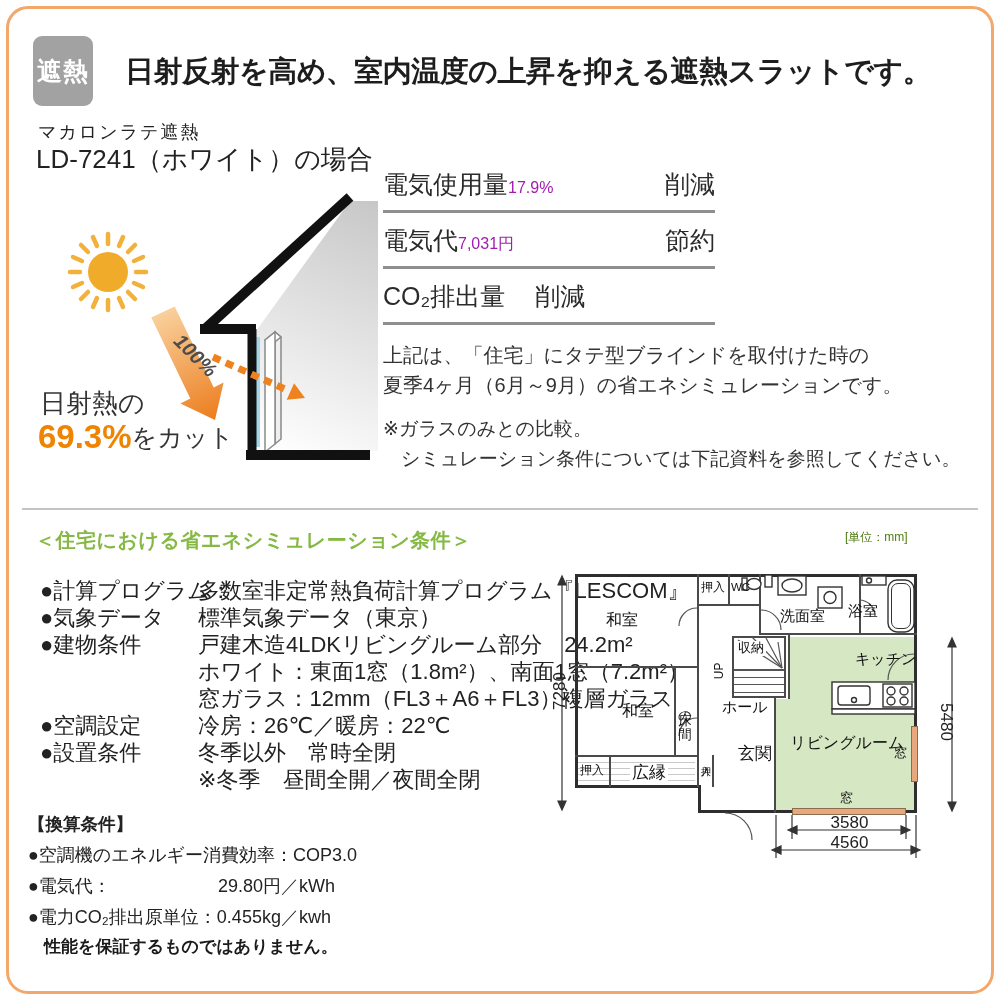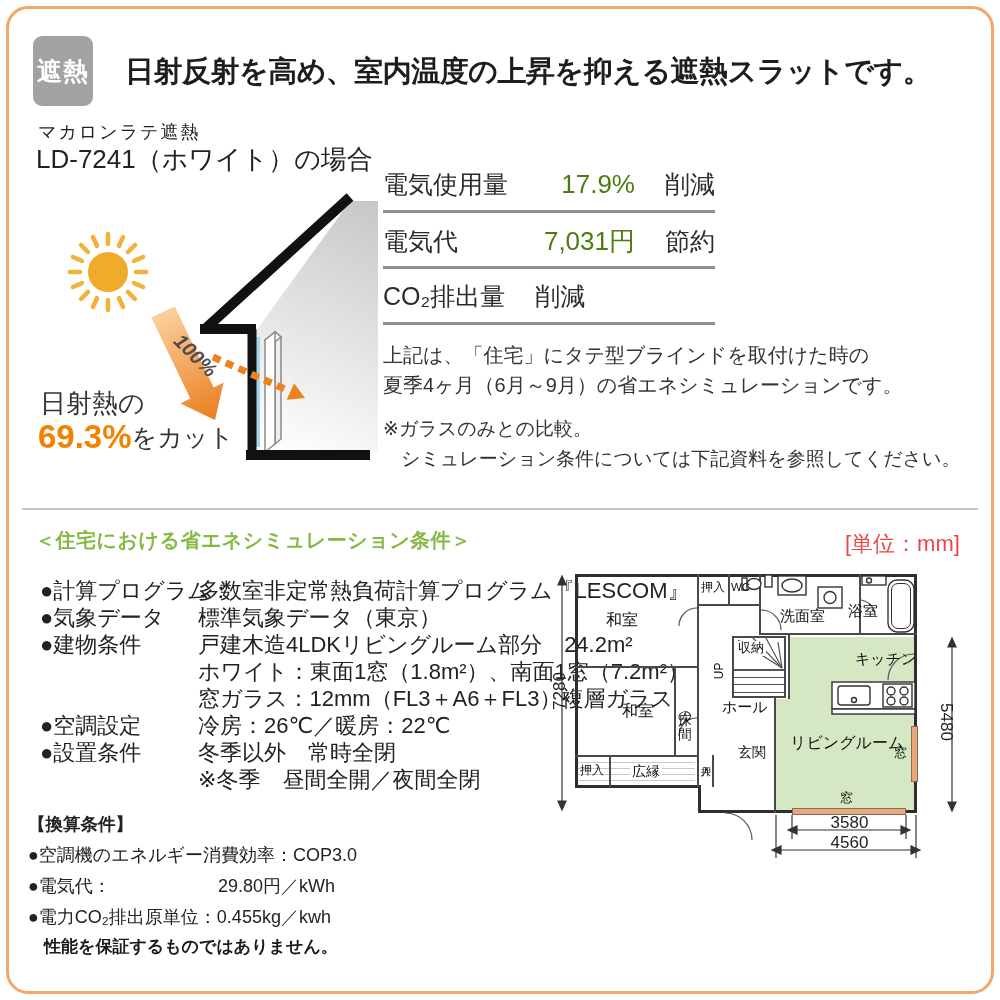--- a/index.html
+++ b/index.html
@@ -16,29 +16,29 @@
   
   .diagram{position:absolute;left:28px;top:182px;width:360px;height:300px}
   .cut-line1{position:absolute;left:40px;top:386px;font-size:26px;color:#333}
   .cut-line2{position:absolute;left:38px;top:418px;white-space:nowrap}
   .cut-val{font-size:33px;font-weight:700;color:#f08300;vertical-align:baseline}
   .cut-suf{font-size:25px;color:#333;vertical-align:2px}
   
   .energy{position:absolute;left:383px;top:168px;width:332px}
   .e-row{display:flex;align-items:baseline;height:40px;border-bottom:3px solid #8f8f8f;margin-bottom:11px;padding-bottom:2px}
   .e-label{font-size:25px;color:#2b2b2b;white-space:nowrap}
-  .e-value{flex:1;text-align:right;font-size:26px;color:#4d7c0f}
+  .e-value{flex:1;font-size:16px;color:#a21caf}
   .e-suffix{width:80px;text-align:right;font-size:25px;color:#2b2b2b}
   .desc{position:absolute;left:383px;top:340px;font-size:20px;color:#333;line-height:30px;white-space:nowrap}
   .note{position:absolute;left:383px;top:414px;font-size:19px;color:#333;line-height:30px;white-space:nowrap}
   .note .indent{padding-left:18px}
   .divider{position:absolute;left:22px;top:508px;width:956px;height:2px;background:#c4c4c4}
   
   .sec-heading{position:absolute;left:35px;top:527px;font-size:20px;font-weight:700;color:#85b944;letter-spacing:0.5px;white-space:nowrap}
-  .unit{position:absolute;left:845px;top:529px;font-size:22px;color:#ef4444}
+  .unit{position:absolute;left:845px;top:529px;font-size:12px;color:#4d7c0f}
   .cond{position:absolute;left:40px;top:577px;font-size:22px;color:#222}
   .c-row{display:flex;line-height:27px}
   .c-label{width:158px;flex:none;white-space:pre}
   .c-content{white-space:pre}
   .conv-heading{position:absolute;left:28px;top:812px;font-size:17.5px;font-weight:700;color:#222}
   .conv{position:absolute;left:28px;top:840px;font-size:18px;color:#222}
   .v-row{display:flex;line-height:31px}
   .v-row .clabel{white-space:pre}
   .v-row.wide .clabel{width:190px;flex:none}
   .footer{position:absolute;left:28px;top:934px;font-size:17px;font-weight:700;color:#1a1a1a;line-height:26px;white-space:nowrap}
@@ -46,21 +46,21 @@
   
   .plan{position:absolute;left:552px;top:558px;width:446px;height:335px}
   .plan .fill{position:absolute;background:#d6e7c3}
   .plan i.w{position:absolute;display:block;background:#2e2e2e}
   .plan i.iw{position:absolute;display:block;background:#4a4a4a}
   .plan .win{position:absolute;background:#e8a87d;border:1px solid #8d6b4e;box-sizing:border-box}
   .plan .stripes{position:absolute;background:repeating-linear-gradient(180deg,#ffffff 0 5px,#c9c9c9 5px 6px)}
   .plan .treads{position:absolute;background:repeating-linear-gradient(180deg,rgba(0,0,0,0) 0 6px,#555 6px 7.5px)}
   .plan .stairbox{position:absolute;border:2px solid #4a4a4a;box-sizing:border-box}
   .planlines{position:absolute;left:0;top:0}
-  .pl{position:absolute;font-size:14px;color:#111;line-height:1.15;white-space:nowrap}
+  .pl{position:absolute;font-size:17px;color:#111;line-height:1.15;white-space:nowrap}
   .pl.big{font-size:16px}
   .pl.med{font-size:15px}
   .pl.sm{font-size:12px}
   .pl.xs{font-size:10px}
   .pl.bgw{background:#fff;padding:0 2px}
   .vert{writing-mode:vertical-rl}
   .dim{position:absolute;font-size:17px;color:#222;text-align:center}
 </style>
 </head>
 <body>

